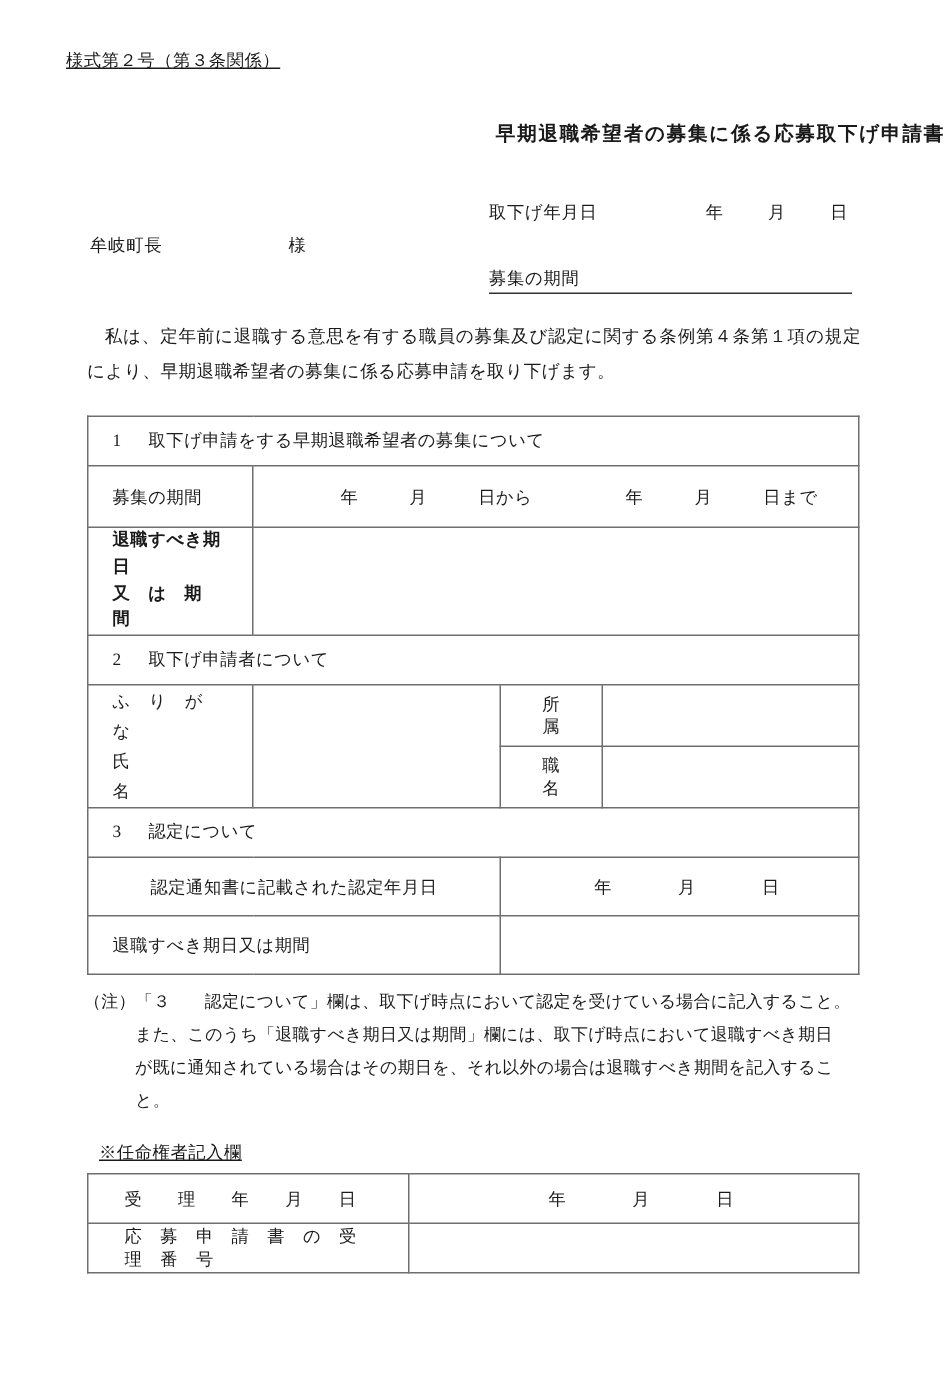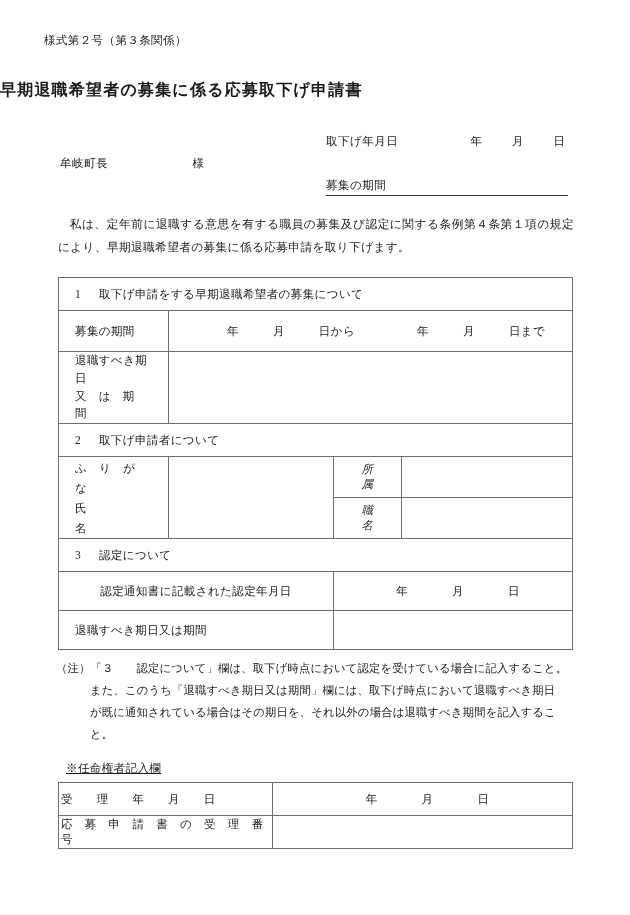--- a/index.html
+++ b/index.html
@@ -22,29 +22,30 @@
   }
 
   
   .form-number {
     position: absolute;
     left: 44px;
     top: 33px;
     font-size: 11.5px;
     letter-spacing: 0.4px;
     white-space: nowrap;
+    text-decoration: underline;
   }
 
   .doc-title {
     position: absolute;
     left: 0;
     right: 0;
     top: 80px;
-    text-align: left;
-    font-size: 16px;
+    text-align: right;
+    font-size: 13px;
     font-weight: bold;
     letter-spacing: 1.2px;
   }
 
   
   .meta-block {
     position: absolute;
     left: 0;
     top: 134px;
     width: 630px;
@@ -121,21 +122,21 @@
   }
   .sec-head {
     height: 32px;
     line-height: 32px;
   }
   .sec-head .num { display: inline-block; width: 24px; }
   .label-cell {
     text-align: left;
   }
   .row-h40 { height: 40px; }
-  .row-h54 { height: 54px; }
+  .row-h54 { height: 54px; font-weight: bold; }
   .row-h38 { height: 38px; }
 
   .spread {
     display: flex;
     justify-content: space-between;
     width: 100%;
   }
   .spread-tight {
     display: flex;
     justify-content: space-between;
@@ -164,21 +165,20 @@
     justify-content: center;
     gap: 44px;
     padding-left: 10px;
   }
 
   .name-label {
     line-height: 1.75;
   }
   .subcol-label {
     text-align: center;
-    font-style: italic;
   }
 
   
   .note {
     position: absolute;
     left: 56px;
     top: 657px;
     width: 520px;
     font-size: 11.3px;
     line-height: 1.95;
@@ -202,21 +202,21 @@
     left: 58px;
     top: 782px;
     width: 514px;
     border-collapse: collapse;
     table-layout: fixed;
     font-size: 11.5px;
   }
   .appointer-table td {
     border: 1px solid #6e6e6e;
     height: 32px;
-    padding: 0 2px;
+    padding: 0 24px;
     letter-spacing: 0.4px;
     vertical-align: middle;
   }
 </style>
 </head>
 <body>
 
 <div class="page">
 
   <div class="form-number">様式第２号（第３条関係）</div>

